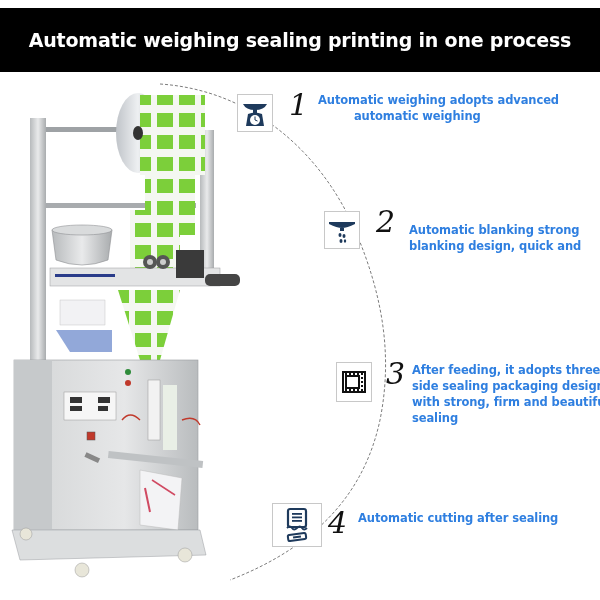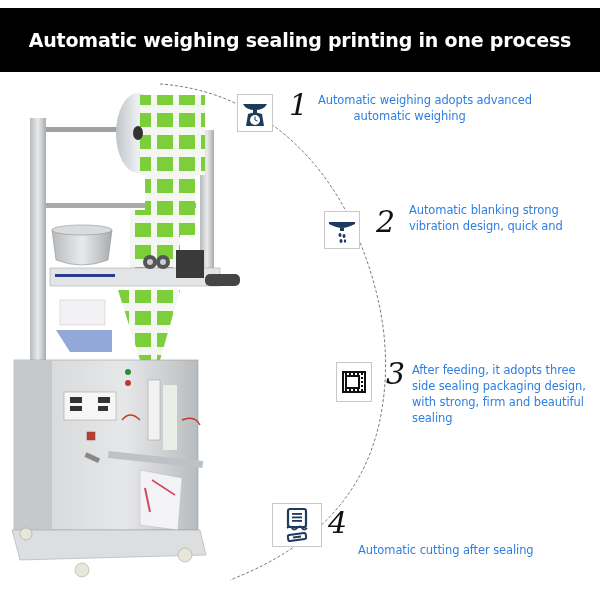--- a/index.html
+++ b/index.html
@@ -22,21 +22,21 @@
   .feature { position: absolute; }
   .icon-box {
     position: absolute; width: 36px; height: 38px; background: #fff;
     border: 1px solid #c8c8c8; display: flex; align-items: center; justify-content: center;
   }
   .num {
     position: absolute; font-family: "DejaVu Serif", serif; font-style: italic;
     font-size: 30px; color: #111; line-height: 1;
   }
   .desc {
-    position: absolute; color: #2f7fe0; font-weight: normal;
+    position: absolute; color: #2f7fe0; font-weight: bold;
     font-family: "DejaVu Sans", sans-serif; font-size: 11.5px; line-height: 16px;
     white-space: nowrap; letter-spacing: -0.1px;
   }
   .desc span { display: block; }
 </style>
 </head>
 <body>
 
 <div class="banner">
   <div class="banner-title">Automatic weighing sealing printing in one process</div>
@@ -155,23 +155,23 @@
     <svg width="30" height="30" viewBox="0 0 30 30">
       <path d="M2 7 L28 7 L28 9 Q20 13 15 13 Q10 13 2 9 Z" fill="#1e3a5c"></path>
       <rect x="13" y="13" width="4" height="3" fill="#1e3a5c"></rect>
       <ellipse cx="13" cy="20" rx="1.5" ry="2" fill="#1e3a5c"></ellipse>
       <ellipse cx="17" cy="21" rx="1.5" ry="2" fill="#1e3a5c"></ellipse>
       <ellipse cx="14" cy="26" rx="1.5" ry="2" fill="#1e3a5c"></ellipse>
       <ellipse cx="18" cy="26" rx="1.2" ry="1.8" fill="#1e3a5c"></ellipse>
     </svg>
   </div>
   <div class="num" style="left:376px; top:207px;">2</div>
-  <div class="desc" style="left:409px; top:202px;">
+  <div class="desc" style="left:409px; top:222px;">
     <span>Automatic blanking strong</span>
-    <span>vibration design, quick and</span>
+    <span>blanking design, quick and</span>
   </div>
 </div>
 
 <div class="feature">
   <div class="icon-box" style="left:336px; top:362px; height:40px;">
     <svg width="28" height="28" viewBox="0 0 28 28">
       <rect x="3" y="4" width="22" height="20" fill="none" stroke="#111" stroke-width="2"></rect>
       <rect x="6" y="8" width="13" height="12" fill="none" stroke="#111" stroke-width="2"></rect>
       <g fill="#111">
         <rect x="5" y="5" width="2" height="2"></rect>
@@ -205,16 +205,16 @@
       <rect x="6" y="2" width="18" height="18" rx="2" fill="none" stroke="#1e3a5c" stroke-width="2.2"></rect>
       <rect x="10" y="6" width="10" height="1.8" fill="#1e3a5c"></rect>
       <rect x="10" y="9.5" width="10" height="1.8" fill="#1e3a5c"></rect>
       <rect x="10" y="13" width="10" height="1.8" fill="#1e3a5c"></rect>
       <path d="M5 21 Q8 18 10 21 Q12 24 15 21 Q18 18 20 21 Q22 24 25 21" stroke="#1e3a5c" stroke-width="1.8" fill="none"></path>
       <rect x="6" y="27" width="18" height="6" rx="1.5" fill="none" stroke="#1e3a5c" stroke-width="2" transform="rotate(-8 15 30)"></rect>
       <rect x="11" y="29" width="8" height="2" fill="#1e3a5c" transform="rotate(-8 15 30)"></rect>
     </svg>
   </div>
   <div class="num" style="left:328px; top:508px;">4</div>
-  <div class="desc" style="left:358px; top:510px;margin-top:32px;">
+  <div class="desc" style="left:358px; top:510px;">
     <span>Automatic cutting after sealing</span>
   </div>
 </div>
 
 </body></html>

